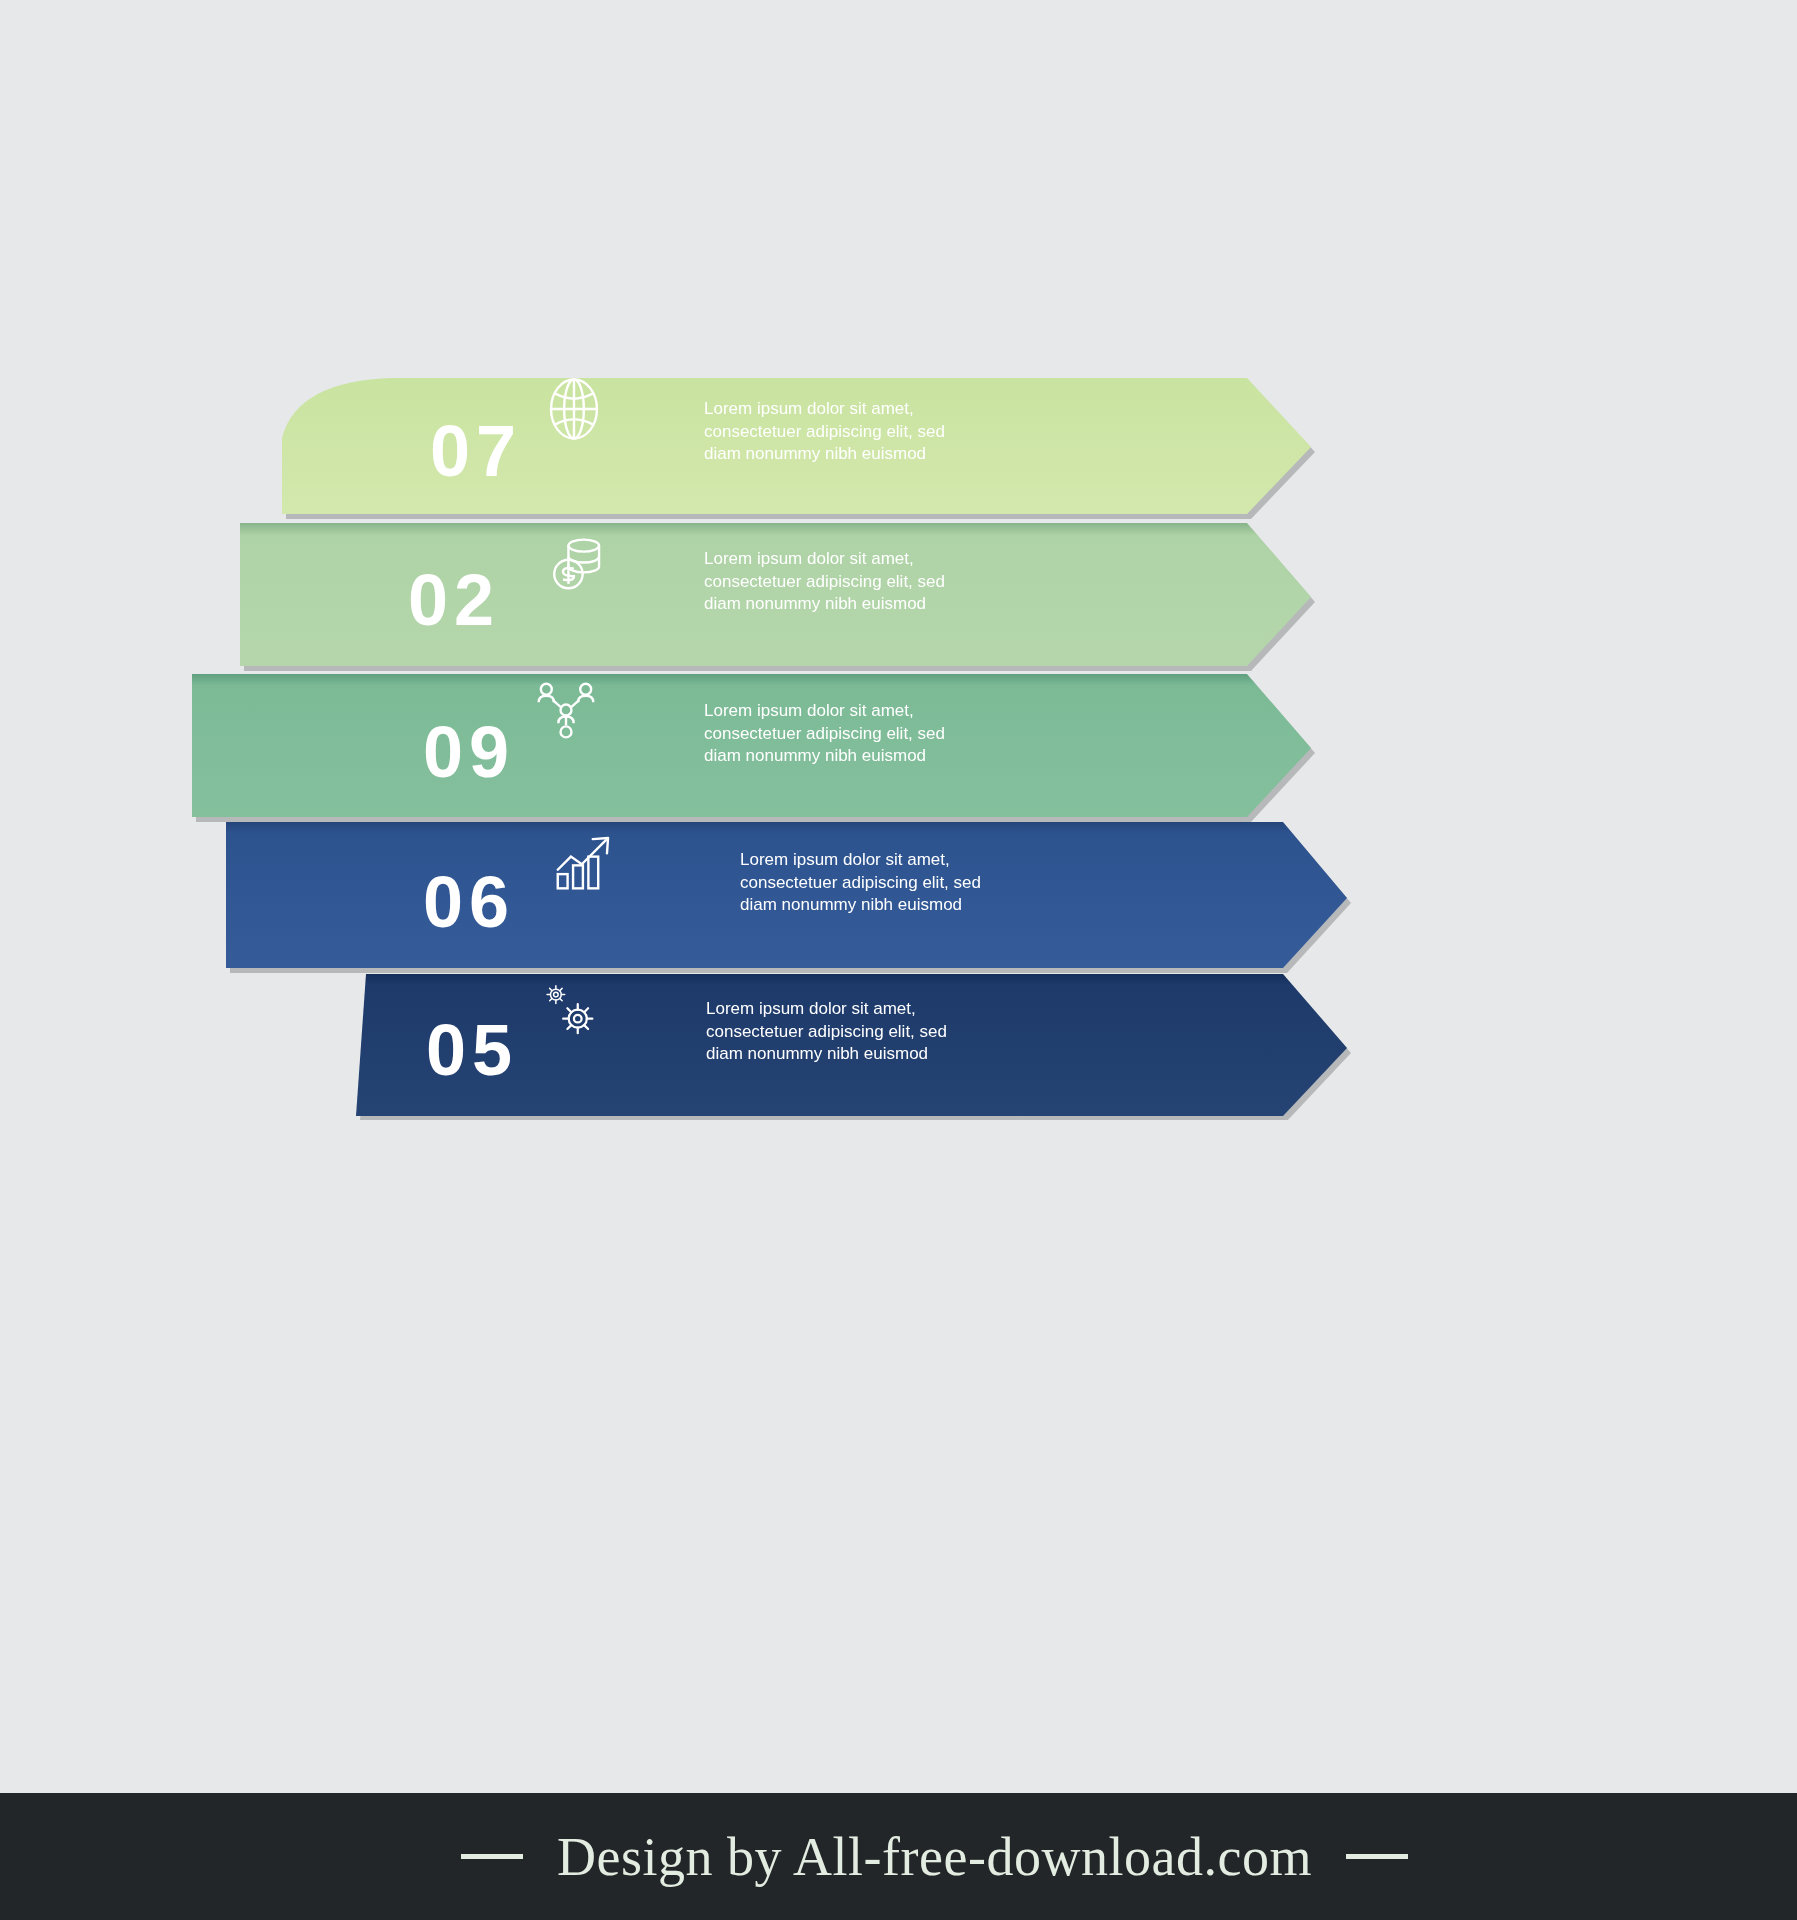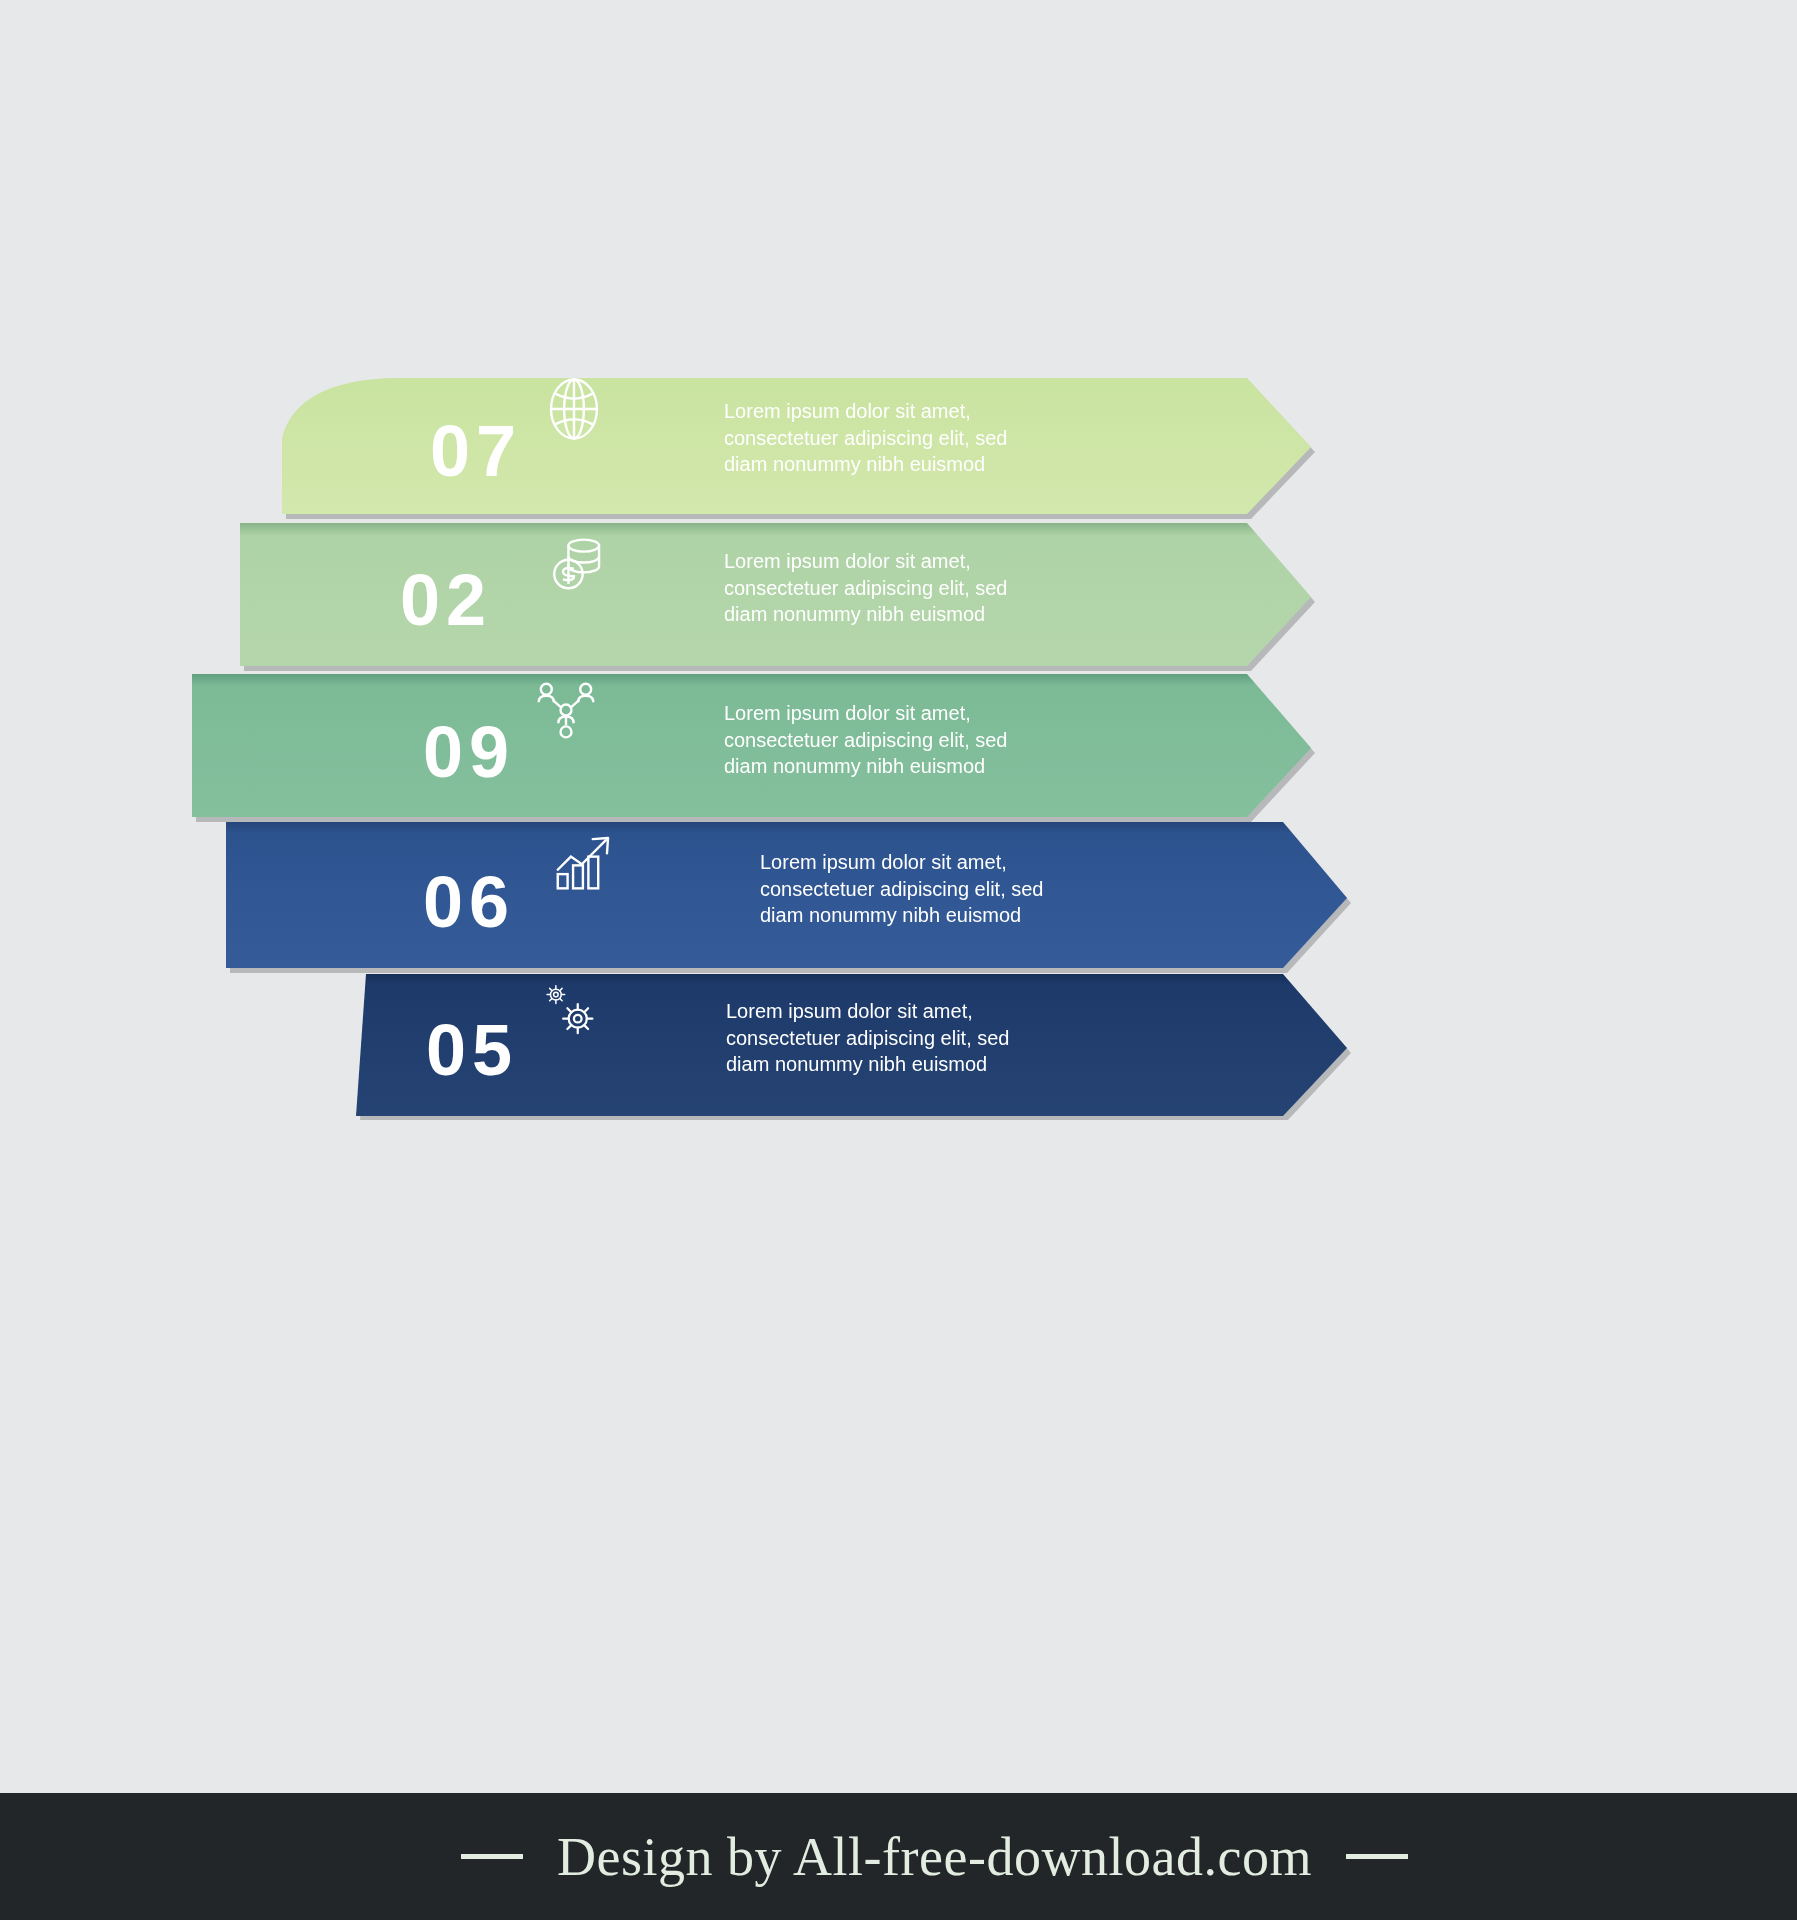--- a/index.html
+++ b/index.html
@@ -71,26 +71,25 @@
   }
   .icon-wrap svg {
     width: 100%;
     height: 100%;
     display: block;
   }
 
   .desc {
     position: absolute;
     color: #ffffff;
-    font-size: 20px;
+    font-size: 17px;
     line-height: 1.33;
     font-family: "Liberation Sans", sans-serif;
     white-space: pre-line;
     letter-spacing: 0px;
-    margin-left: 20px;
   }
 
   
   #footer {
     position: absolute;
     left: 0;
     top: 1793px;
     width: 1797px;
     height: 127px;
     background: #232629;
@@ -156,21 +155,21 @@
           <linearGradient id="g2" x1="0" y1="0" x2="0" y2="1">
             <stop offset="0%" stop-color="#88b48a"></stop>
             <stop offset="9%" stop-color="#aed3a6"></stop>
             <stop offset="100%" stop-color="#b5d6ab"></stop>
           </linearGradient>
         </defs>
         <path d="M 18 4 L 1025 4 L 1089 78 L 1025 147 L 18 147 Z" fill="#b6b8ba" transform="translate(4,5)"></path>
         <path d="M 18 4 L 1025 4 L 1089 78 L 1025 147 L 18 147 Z" fill="url(#g2)"></path>
       </svg>
       <div class="row-content">
-        <span class="num" style="left:178px; top:45px;">02</span>
+        <span class="num" style="left:186px; top:45px;">02</span>
         <span class="icon-wrap" style="left:318px; top:8px;">
           <svg viewBox="0 0 64 64" fill="none" stroke="#ffffff" stroke-width="2.2">
             <ellipse cx="40" cy="17" rx="14" ry="5.5"></ellipse>
             <path d="M 26 17 L 26 27 A 14 5.5 0 0 0 54 27 L 54 17"></path>
             <path d="M 26 27 L 26 36 A 14 5.5 0 0 0 54 36 L 54 27"></path>
             <circle cx="26" cy="43" r="13"></circle>
             <line x1="26" y1="34" x2="26" y2="52"></line>
             <path d="M 31 38 Q 21 36 21 41 Q 21 45 31 45 Q 31 50 21 48"></path>
           </svg>
         </span>

